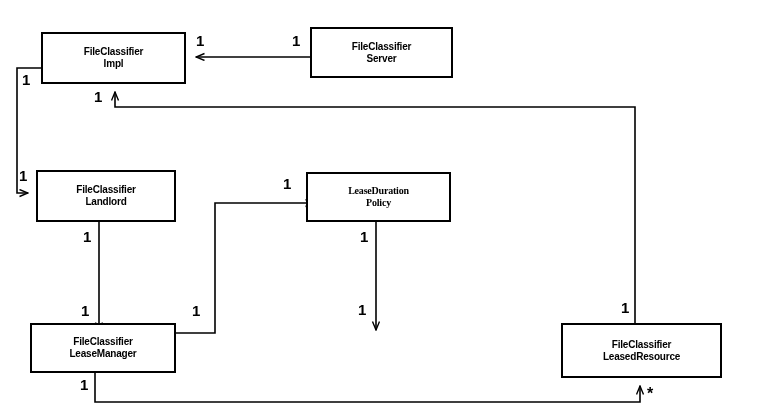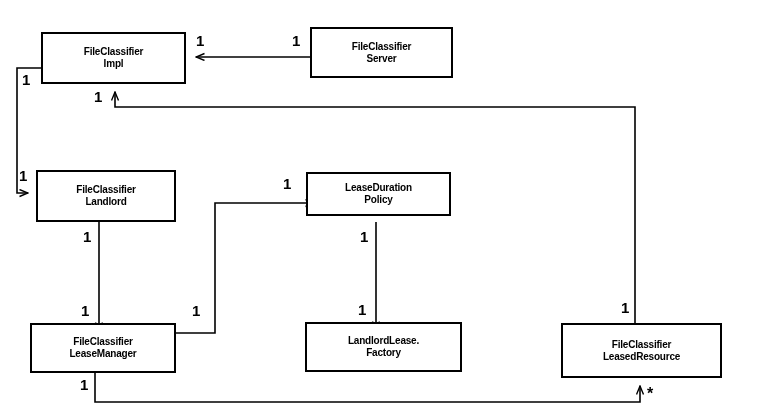--- a/index.html
+++ b/index.html
@@ -97,28 +97,26 @@
 
   <div class="uml-box" style="left:41px; top:32px; width:145px; height:52px;">FileClassifier
 Impl</div>
 
   <div class="uml-box" style="left:310px; top:27px; width:143px; height:51px;">FileClassifier
 Server</div>
 
   <div class="uml-box" style="left:36px; top:170px; width:140px; height:52px;">FileClassifier
 Landlord</div>
 
-  <div class="uml-box" style="left:306px; top:172px; width:145px; height:44px;">LeaseDuration
+  <div class="uml-box" style="left:306px; top:172px; width:145px; height:50px;font-family:Liberation Serif, serif;">LeaseDuration
 Policy</div>
 
   <div class="uml-box" style="left:30px; top:323px; width:146px; height:50px;">FileClassifier
 LeaseManager</div>
 
-  <div class="uml-box" style="left:305px; top:322px; width:157px; height:50px;">LandlordLease.
-Factory</div>
 
   <div class="uml-box" style="left:561px; top:323px; width:161px; height:55px;">FileClassifier
 LeasedResource</div>
 
   <span class="mult" style="left:196px; top:33px;">1</span>
   <span class="mult" style="left:292px; top:33px;">1</span>
   <span class="mult" style="left:22px; top:72px;">1</span>
   <span class="mult" style="left:94px; top:89px;">1</span>
   <span class="mult" style="left:19px; top:168px;">1</span>
   <span class="mult" style="left:283px; top:176px;">1</span>

